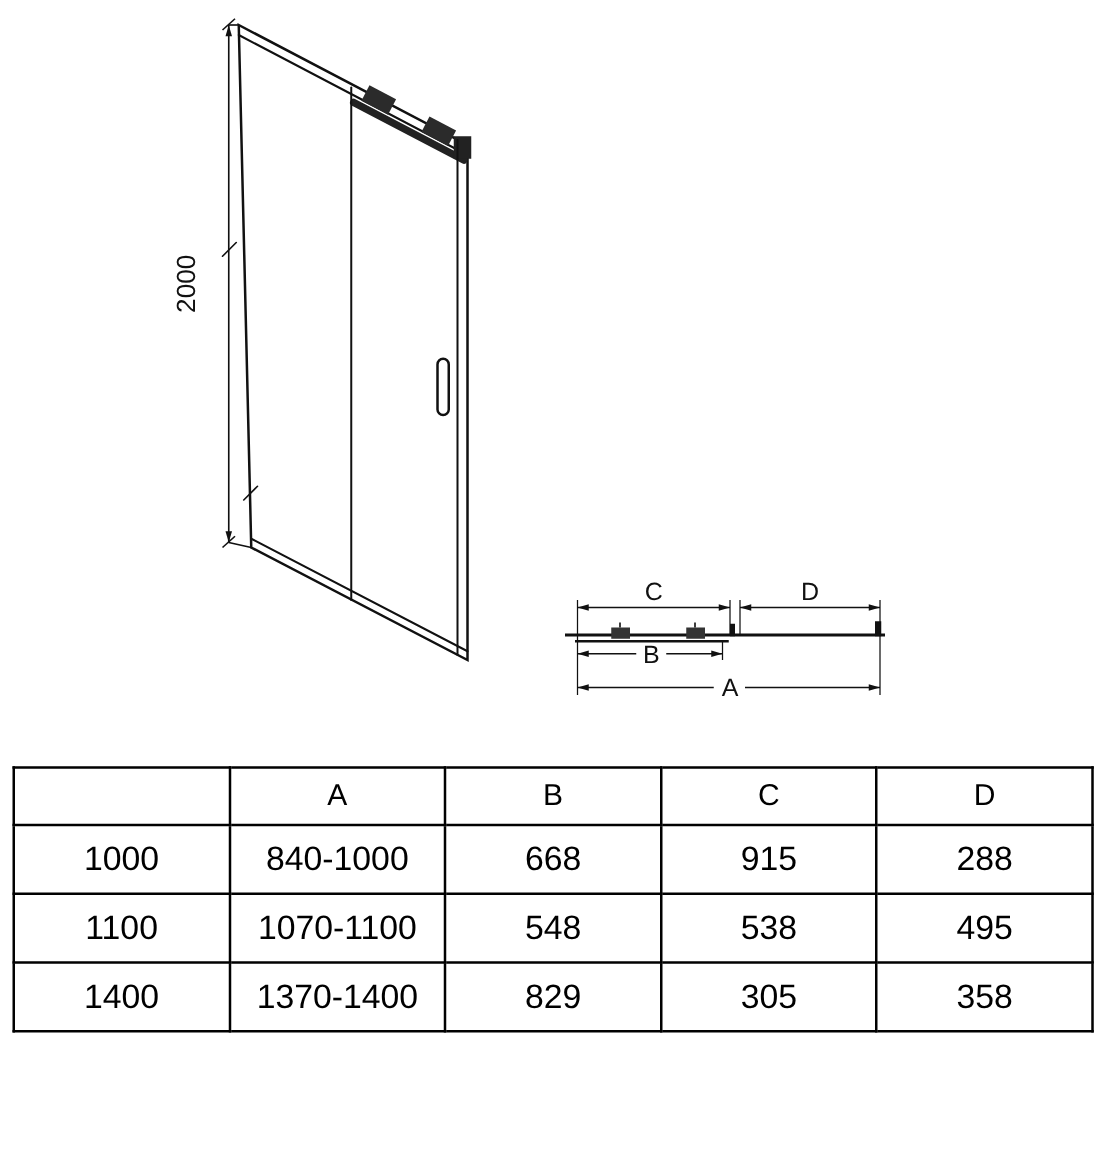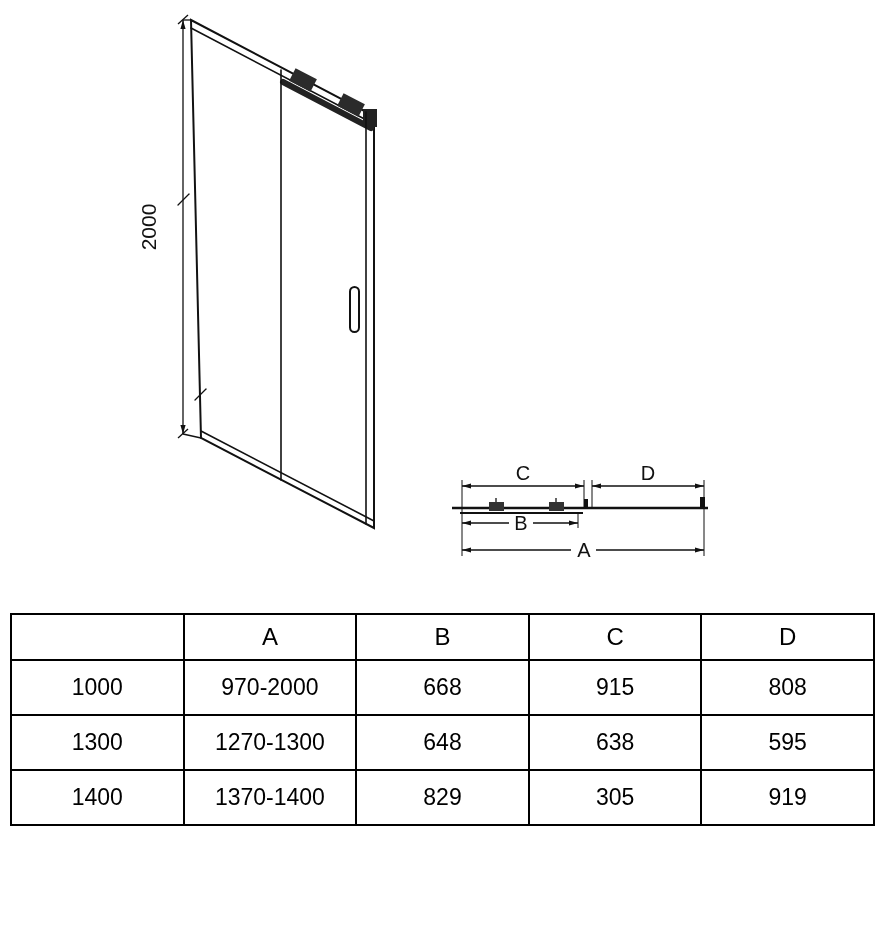--- a/index.html
+++ b/index.html
@@ -37,21 +37,21 @@
     font-weight: 400;
     padding: 0;
     color: #000;
   }
   #size-table thead th {
     height: 44px;
     font-size: 24px;
   }
   #size-table tbody td {
     height: 53px;
-    font-size: 23px;
+    font-size: 27px;
     margin-left: 24px;
   }
 </style>
 </head>
 <body>
 
 <svg id="drawing" width="885" height="605" viewBox="0 0 885 605">
 
   <g stroke="#111" fill="none" stroke-width="1.6" stroke-linecap="round">
 
@@ -146,33 +146,33 @@
       <th></th>
       <th>A</th>
       <th>B</th>
       <th>C</th>
       <th>D</th>
     </tr>
   </thead>
   <tbody>
     <tr>
       <td>1000</td>
-      <td>970-2000</td>
+      <td>840-1000</td>
       <td>668</td>
       <td>915</td>
-      <td>808</td>
+      <td>288</td>
     </tr>
     <tr>
-      <td>1300</td>
-      <td>1270-1300</td>
-      <td>648</td>
-      <td>638</td>
-      <td>595</td>
+      <td>1100</td>
+      <td>1070-1100</td>
+      <td>548</td>
+      <td>538</td>
+      <td>495</td>
     </tr>
     <tr>
       <td>1400</td>
       <td>1370-1400</td>
       <td>829</td>
       <td>305</td>
-      <td>919</td>
+      <td>358</td>
     </tr>
   </tbody>
 </table>
 
 </body></html>

